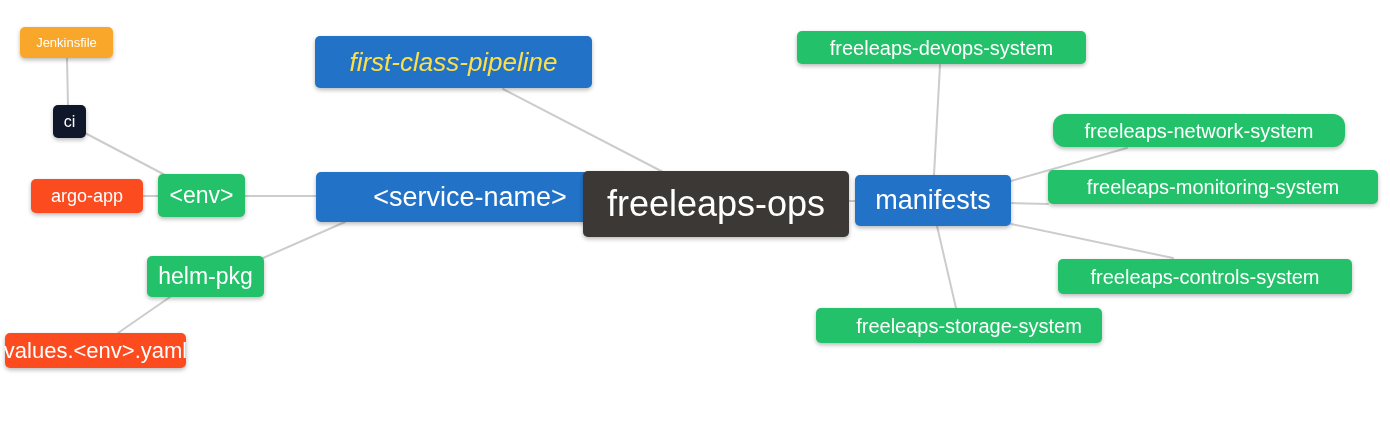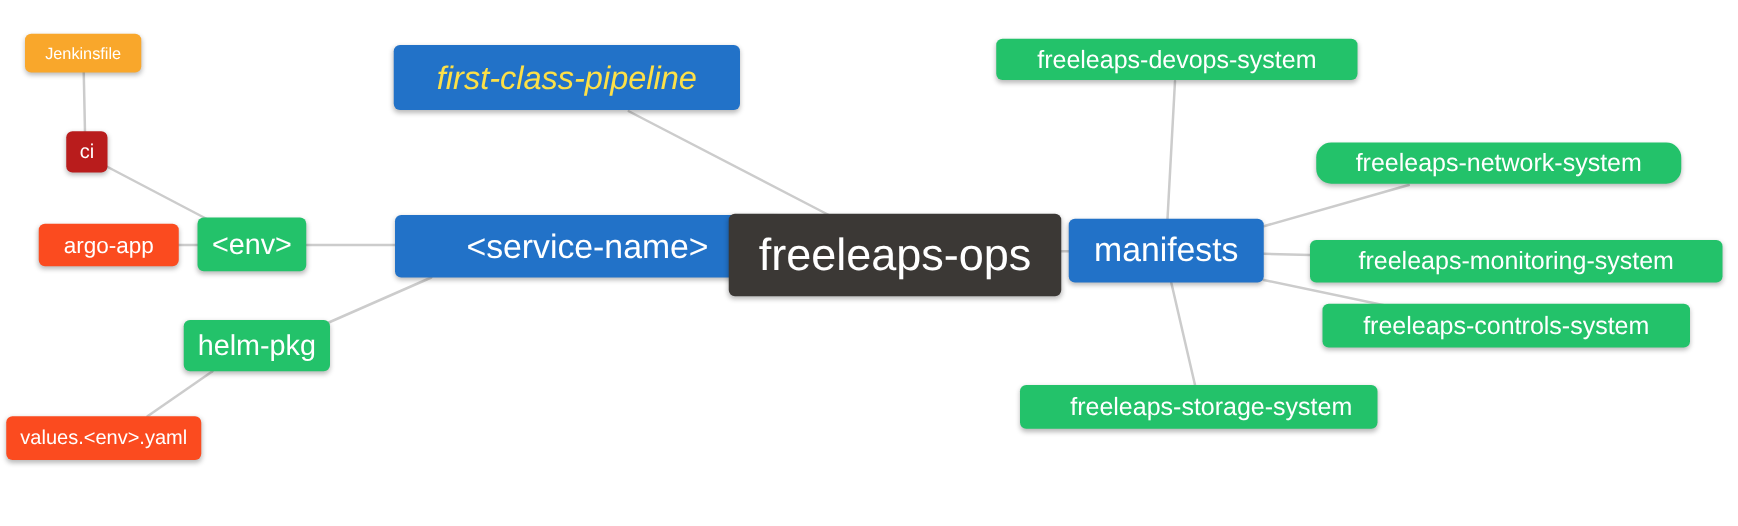--- a/index.html
+++ b/index.html
@@ -56,55 +56,55 @@
       <line x1="934" y1="175" x2="940" y2="65" stroke="#cccccc" stroke-width="2" stroke-linecap="round"></line>
       <line x1="1011" y1="181" x2="1127" y2="148" stroke="#cccccc" stroke-width="2" stroke-linecap="round"></line>
       <line x1="1011" y1="203" x2="1048" y2="204" stroke="#cccccc" stroke-width="2" stroke-linecap="round"></line>
       <line x1="1011" y1="224" x2="1173" y2="258" stroke="#cccccc" stroke-width="2" stroke-linecap="round"></line>
       <line x1="937" y1="226" x2="956" y2="308" stroke="#cccccc" stroke-width="2" stroke-linecap="round"></line>
     </svg>
 
   <div class="node" style="left: 20px; top: 27px; width: 93px; height: 31px; background: rgb(249, 167, 43); color: rgb(255, 255, 255); font-size: 13px; justify-content: center;">
     <span class="node-label">Jenkinsfile</span>
   </div>
-  <div class="node" style="left: 53px; top: 105px; width: 33px; height: 33px; background: #b91c1c; color: rgb(255, 255, 255); font-size: 16px;">
+  <div class="node" style="left: 53px; top: 105px; width: 33px; height: 33px; background: #0f172a; color: rgb(255, 255, 255); font-size: 16px;">
     <span class="node-label">ci</span>
   </div>
   <div class="node" style="left: 31px; top: 179px; width: 112px; height: 34px; background: rgb(251, 75, 31); color: rgb(255, 255, 255); font-size: 18px;">
     <span class="node-label">argo-app</span>
   </div>
   <div class="node" style="left: 158px; top: 174px; width: 87px; height: 43px; background: rgb(35, 194, 106); color: rgb(255, 255, 255); font-size: 23px;">
     <span class="node-label">&lt;env&gt;</span>
   </div>
   <div class="node" style="left: 147px; top: 256px; width: 117px; height: 41px; background: rgb(35, 194, 106); color: rgb(255, 255, 255); font-size: 23px;">
     <span class="node-label">helm-pkg</span>
   </div>
-  <div class="node" style="left: 5px; top: 333px; width: 156px; height: 35px; background: rgb(251, 75, 31); color: rgb(255, 255, 255); font-size: 16px;">
+  <div class="node" style="left: 5px; top: 333px; width: 181px; height: 35px; background: rgb(251, 75, 31); color: rgb(255, 255, 255); font-size: 22px;">
     <span class="node-label">values.&lt;env&gt;.yaml</span>
   </div>
   <div class="node" style="left: 315px; top: 36px; width: 277px; height: 52px; background: rgb(34, 114, 200); color: #fde047; font-size: 26px; font-style: italic;">
     <span class="node-label">first-class-pipeline</span>
   </div>
   <div class="node" style="left: 316px; top: 172px; width: 308px; height: 50px; background: rgb(34, 114, 200); color: rgb(255, 255, 255); font-size: 27px;">
     <span class="node-label">&lt;service-name&gt;</span>
   </div>
   <div class="node" style="left: 583px; top: 171px; width: 266px; height: 66px; background: rgb(59, 56, 53); color: rgb(255, 255, 255); font-size: 36px;">
     <span class="node-label">freeleaps-ops</span>
   </div>
   <div class="node" style="left: 855px; top: 175px; width: 156px; height: 51px; background: rgb(34, 114, 200); color: rgb(255, 255, 255); font-size: 27px;">
     <span class="node-label">manifests</span>
   </div>
   <div class="node" style="left: 797px; top: 31px; width: 289px; height: 33px; background: rgb(35, 194, 106); color: rgb(255, 255, 255); font-size: 20px;">
     <span class="node-label">freeleaps-devops-system</span>
   </div>
   <div class="node" style="left: 1053px; top: 114px; width: 292px; height: 33px; background: rgb(35, 194, 106); color: rgb(255, 255, 255); font-size: 20px; border-radius: 12px;">
     <span class="node-label">freeleaps-network-system</span>
   </div>
-  <div class="node" style="left: 1048px; top: 192px; width: 330px; height: 34px; background: rgb(35, 194, 106); color: rgb(255, 255, 255); font-size: 20px;">
+  <div class="node" style="left: 1048px; top: 170px; width: 330px; height: 34px; background: rgb(35, 194, 106); color: rgb(255, 255, 255); font-size: 20px;">
     <span class="node-label">freeleaps-monitoring-system</span>
   </div>
-  <div class="node" style="left: 1058px; top: 243px; width: 294px; height: 35px; background: rgb(35, 194, 106); color: rgb(255, 255, 255); font-size: 20px;">
+  <div class="node" style="left: 1058px; top: 259px; width: 294px; height: 35px; background: rgb(35, 194, 106); color: rgb(255, 255, 255); font-size: 20px;">
     <span class="node-label">freeleaps-controls-system</span>
   </div>
   <div class="node" style="left: 816px; top: 308px; width: 286px; height: 35px; background: rgb(35, 194, 106); color: rgb(255, 255, 255); font-size: 20px; padding-left: 20px;">
     <span class="node-label">freeleaps-storage-system</span>
   </div>
 </div>
 
 </body></html>

